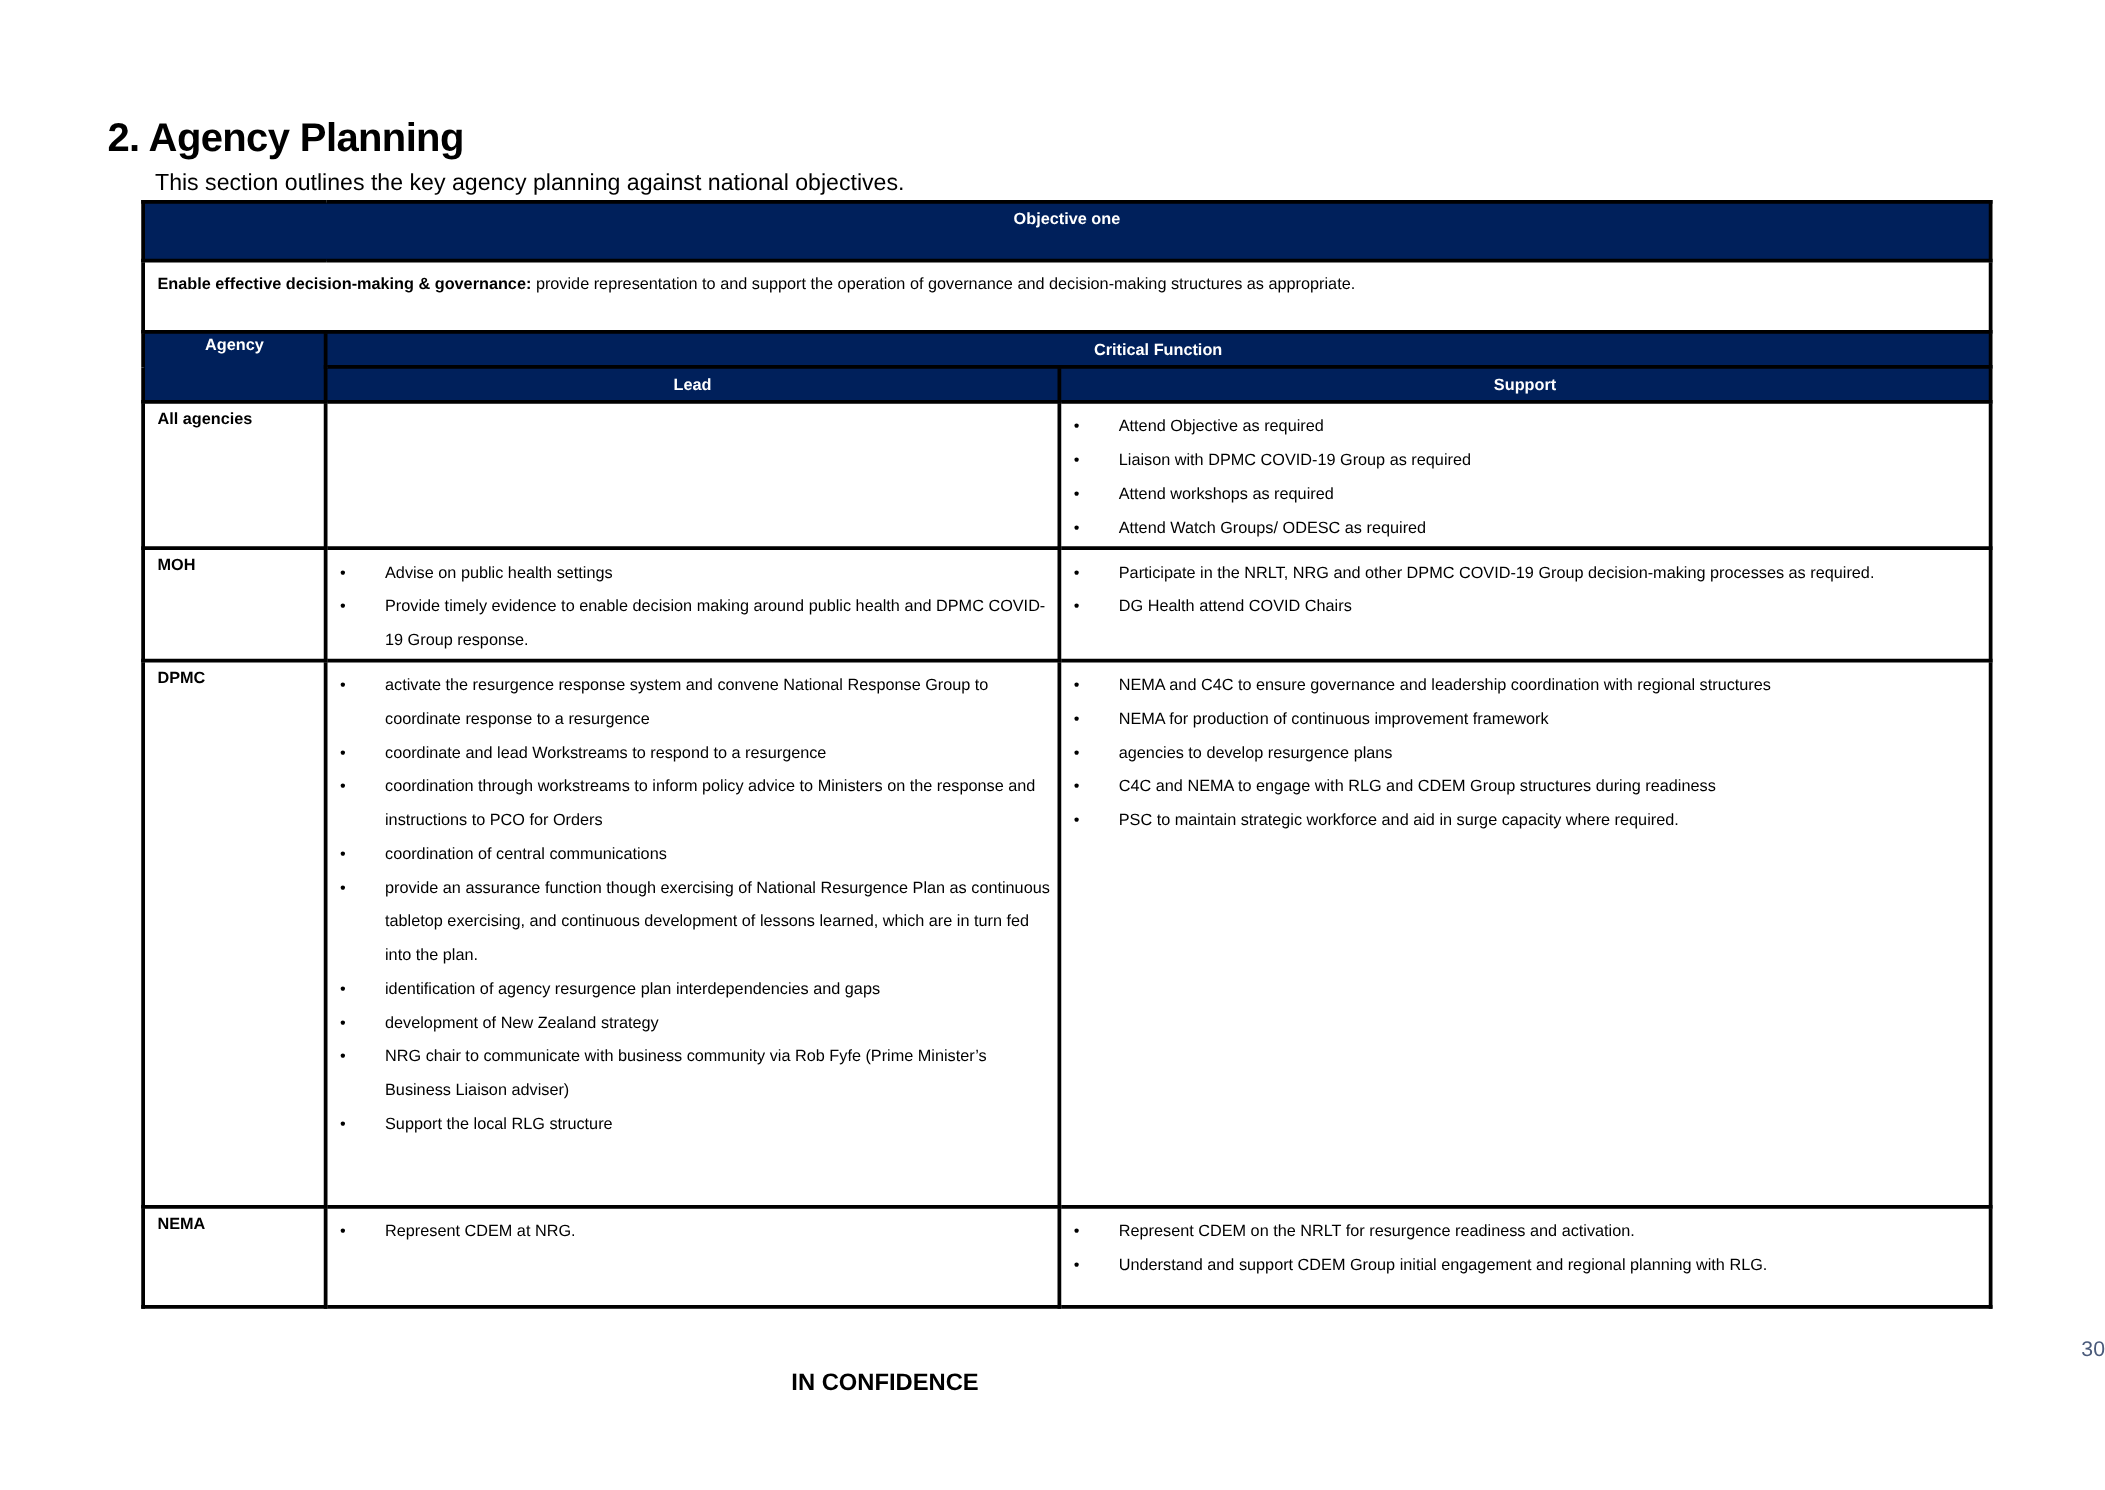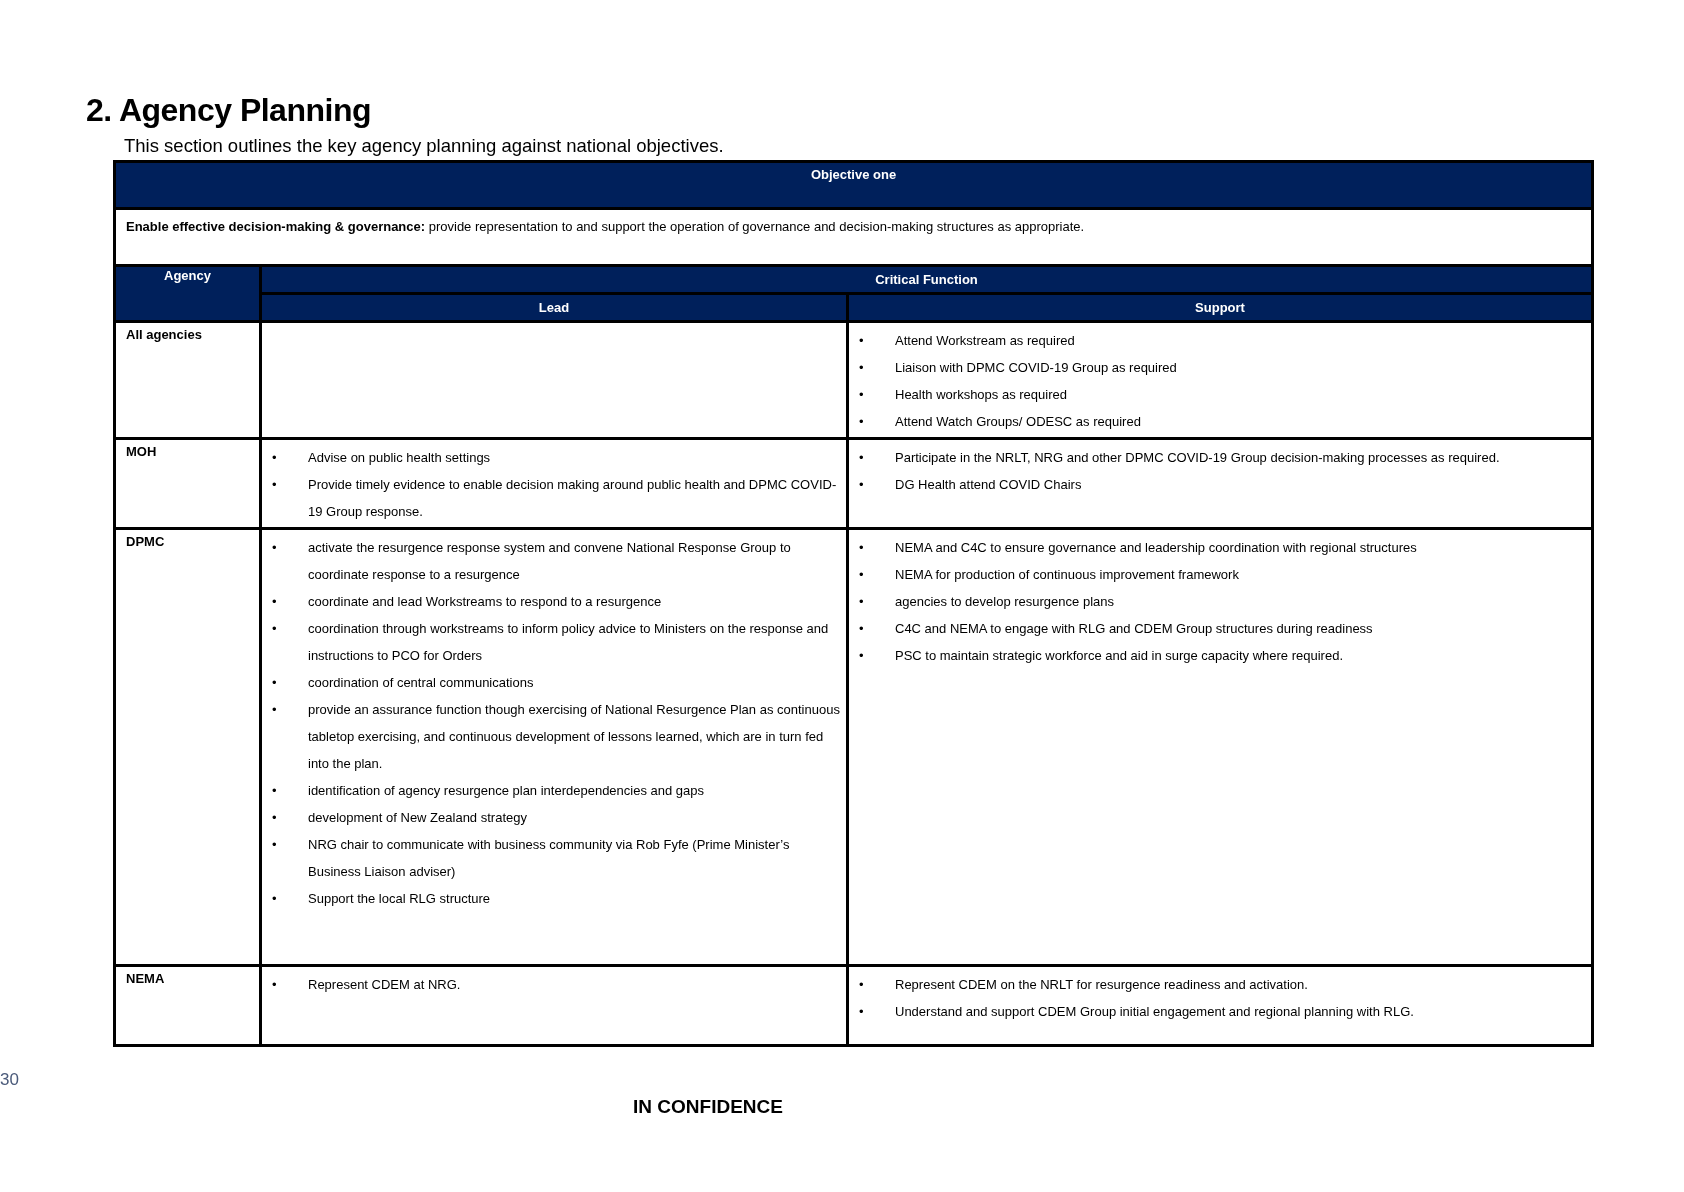--- a/index.html
+++ b/index.html
@@ -19,21 +19,21 @@
   .hdr-cf { height:25px; line-height:25px; }
   .hdr-sub { height:25px; line-height:25px; }
   .agency-cell { font-weight:bold; padding:4px 10px !important; }
   ul.bl { list-style:none; margin:0; padding:4px 6px 2px 0; }
   ul.bl li { position:relative; padding-left:46px; line-height:27px; }
   ul.bl li .dot { position:absolute; left:10px; top:0; }
   .r-all { height:102px;margin-left:24px; }
   .r-moh { height:80px; }
   .r-dpmc { height:437px; }
   .r-nema { height:80px; }
-  .footer-page { position:absolute; left:0; width:1684px; top:1070px; text-align:left;
+  .footer-page { position:absolute; left:0; width:1684px; top:1070px; text-align:right;
                  font-size:17px; color:#4a5a7a; }
   .footer-conf { position:absolute; left:0; width:1416px; top:1096px; text-align:center;
                  font-size:19px; font-weight:bold; }
 </style>
 </head>
 <body>
 
 <h1 class="title">2. Agency Planning</h1>
 <p class="subtitle">This section outlines the key agency planning against national objectives.</p>
 
@@ -58,23 +58,23 @@
     <td class="navy hdr-sub">Lead</td>
     <td class="navy hdr-sub">Support</td>
   </tr>
   <tr class="r-all">
     <td class="agency-cell">All agencies</td>
     <td>
           <ul class="bl"></ul>
         </td>
     <td>
           <ul class="bl">
-            <li><span class="dot">•</span><span>Attend Workstream as required</span></li>
+            <li><span class="dot">•</span><span>Attend Objective as required</span></li>
             <li><span class="dot">•</span><span>Liaison with DPMC COVID-19 Group as required</span></li>
-            <li><span class="dot">•</span><span>Health workshops as required</span></li>
+            <li><span class="dot">•</span><span>Attend workshops as required</span></li>
             <li><span class="dot">•</span><span>Attend Watch Groups/ ODESC as required</span></li>
           </ul>
         </td>
   </tr>
   <tr class="r-moh">
     <td class="agency-cell">MOH</td>
     <td>
           <ul class="bl">
             <li><span class="dot">•</span><span>Advise on public health settings</span></li>
             <li><span class="dot">•</span><span>Provide timely evidence to enable decision making around public health and DPMC COVID-19 Group response.</span></li>

